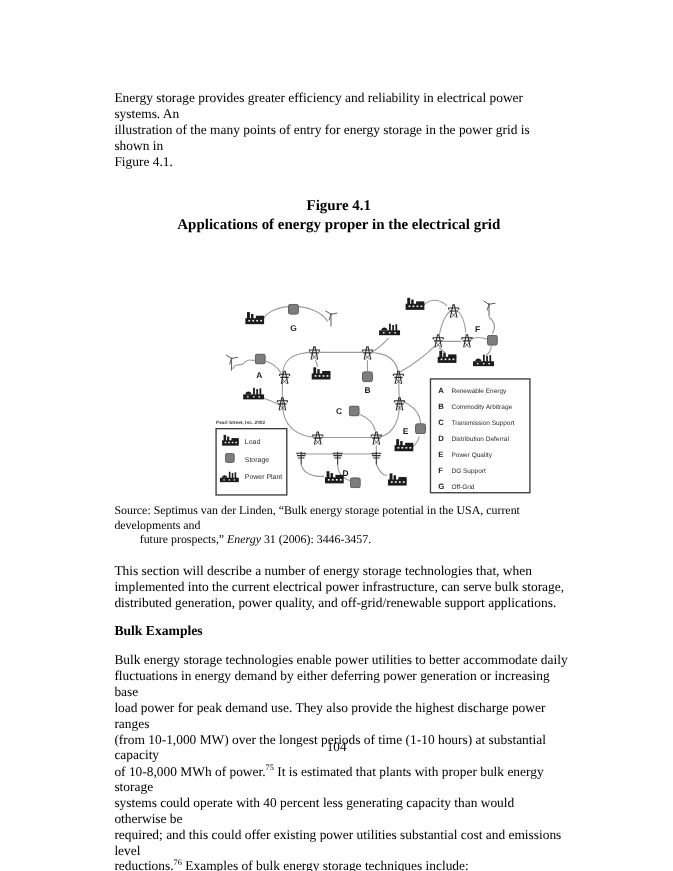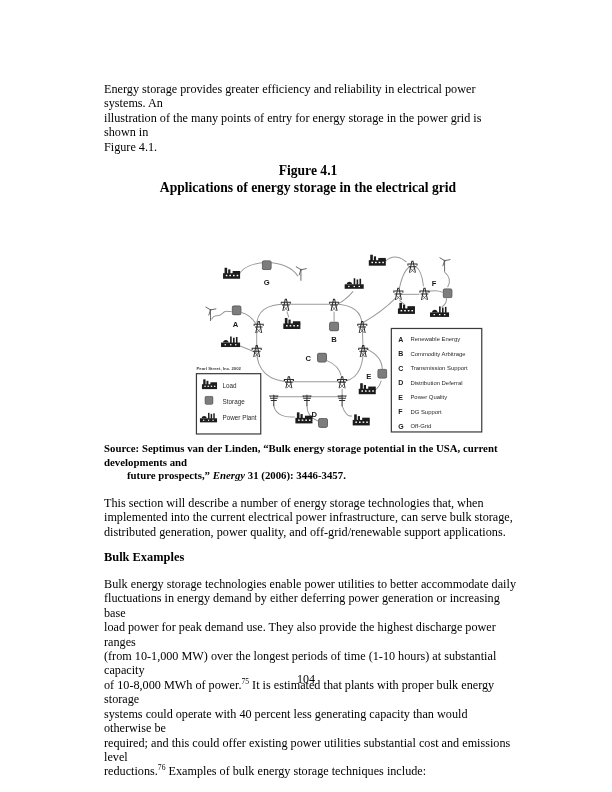--- a/index.html
+++ b/index.html
@@ -17,30 +17,30 @@
     font-size:12.4px;font-weight:bold;margin:0;
   }
   .body-text{
     font-size:12.2px;line-height:14.4px;margin:0;
     white-space:pre-line;
     width:412px;
   }
   .para-intro{margin-top:13px;}
   .fig-label{
     font-size:13.6px;font-weight:bold;text-align:center;
-    margin-top:8px;line-height:17px;width:408px;
+    margin-top:24px;line-height:17px;width:408px;
   }
   .fig-caption{
     font-size:13.6px;font-weight:bold;text-align:center;
     line-height:17px;width:408px;
   }
   .figure-wrap{margin-top:30px;margin-left:44px;width:342px;}
   .figure-wrap svg{display:block;}
   .source{
-    font-size:10.8px;line-height:13.6px;margin-top:0px;width:430px;font-weight:bold;
+    font-size:10.8px;line-height:13.6px;margin-top:0px;width:430px;
   }
   .source .src-line2{padding-left:23px;}
   .source em{font-style:italic;}
   .para-section{margin-top:13px;font-family:Liberation Serif, serif;}
   .h-bulk{margin-top:11px;}
   .para-bulk{margin-top:12px;}
   sup.fn{font-size:7.6px;line-height:0;vertical-align:super;}
   .page-number{
     position:absolute;left:0;top:672px;width:612px;
     text-align:center;font-size:12px;
@@ -56,21 +56,21 @@
 <body>
 
 <div class="page">
 
 
   <p class="body-text para-intro">Energy storage provides greater efficiency and reliability in electrical power systems. An
 illustration of the many points of entry for energy storage in the power grid is shown in
 Figure 4.1.</p>
 
   <div class="fig-label">Figure 4.1</div>
-  <div class="fig-caption">Applications of energy storage in the electrical grid</div>
+  <div class="fig-caption">Applications of energy proper in the electrical grid</div>
 
   <div class="figure-wrap">
     <svg width="342" height="216" viewBox="0 0 340 215">
       <defs>
         <symbol id="sym-tower" viewBox="0 0 12 14">
           <g stroke="#2d2d2d" stroke-width="1" fill="none">
             <path d="M3,13.5 L5.4,2 L6.6,2 L9,13.5"></path>
             <line x1="1" y1="4.8" x2="11" y2="4.8"></line>
             <line x1="2.2" y1="7.6" x2="9.8" y2="7.6"></line>
             <path d="M3.9,13.5 L8.4,8.6 M8.1,13.5 L3.6,8.6" stroke-width="0.6"></path>

